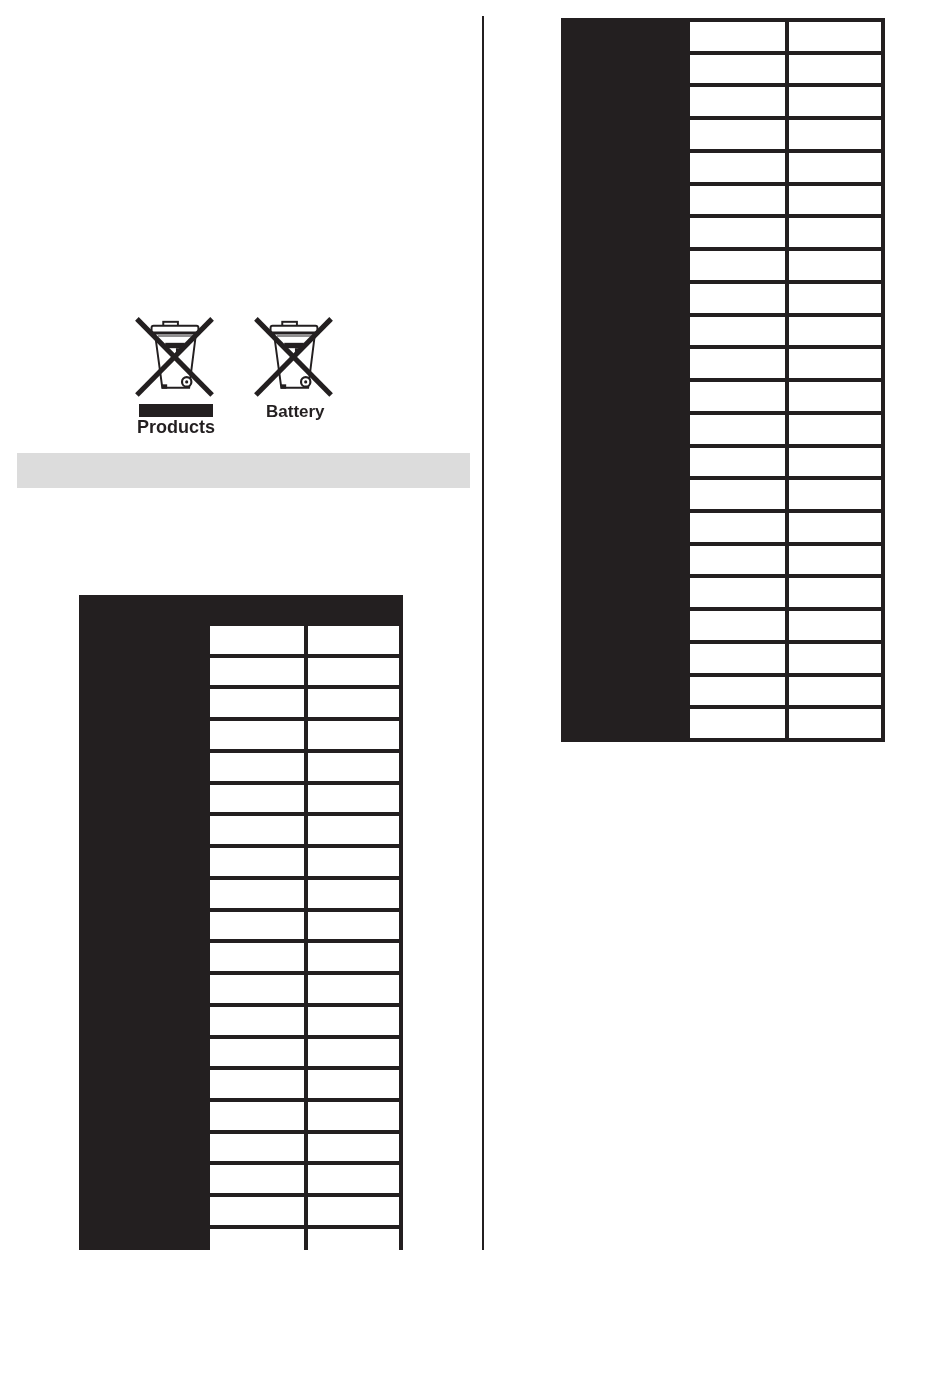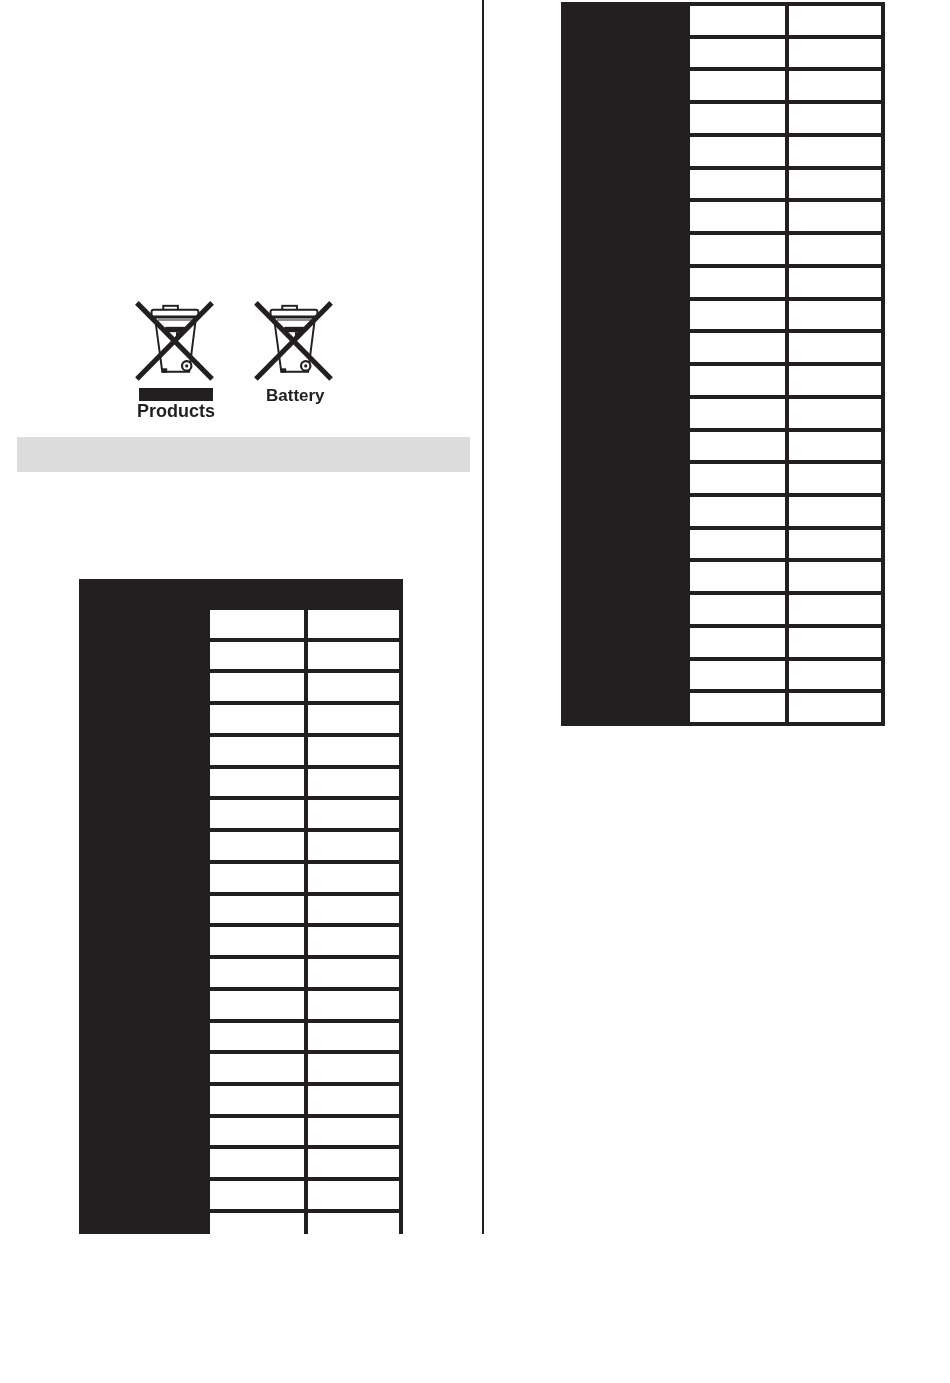--- a/index.html
+++ b/index.html
@@ -9,20 +9,21 @@
   }
   * { margin: 0; padding: 0; box-sizing: border-box; }
   html, body { background: #fff; }
   .page {
     position: relative;
     width: 950px;
     height: 1234px;
     background: var(--page);
     font-family: "Liberation Sans", sans-serif;
     overflow: hidden;
+    margin-top: 16px;
   }
 
   
   .weee-icon { position: absolute; width: 83px; height: 88px; }
   .weee-products { left: 133px; top: 296px; }
   .weee-battery  { left: 252px; top: 296px; }
   .products-bar {
     position: absolute; left: 139px; top: 388px;
     width: 74px; height: 13px; background: var(--ink);
   }

